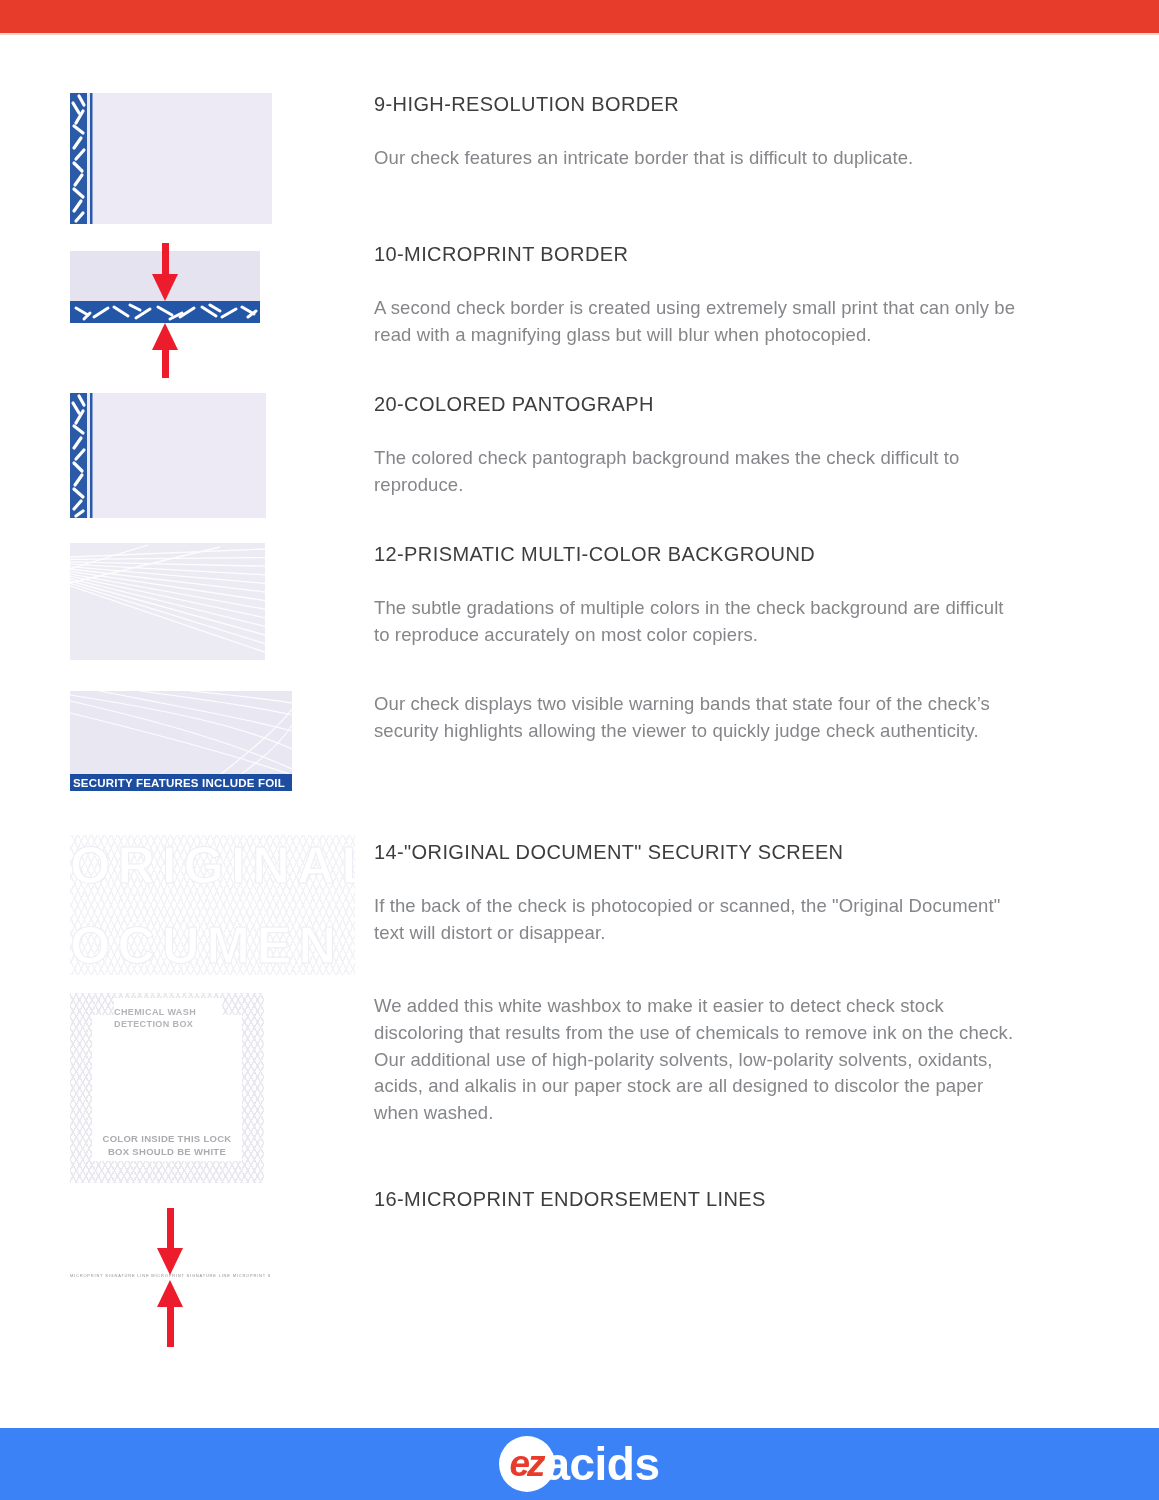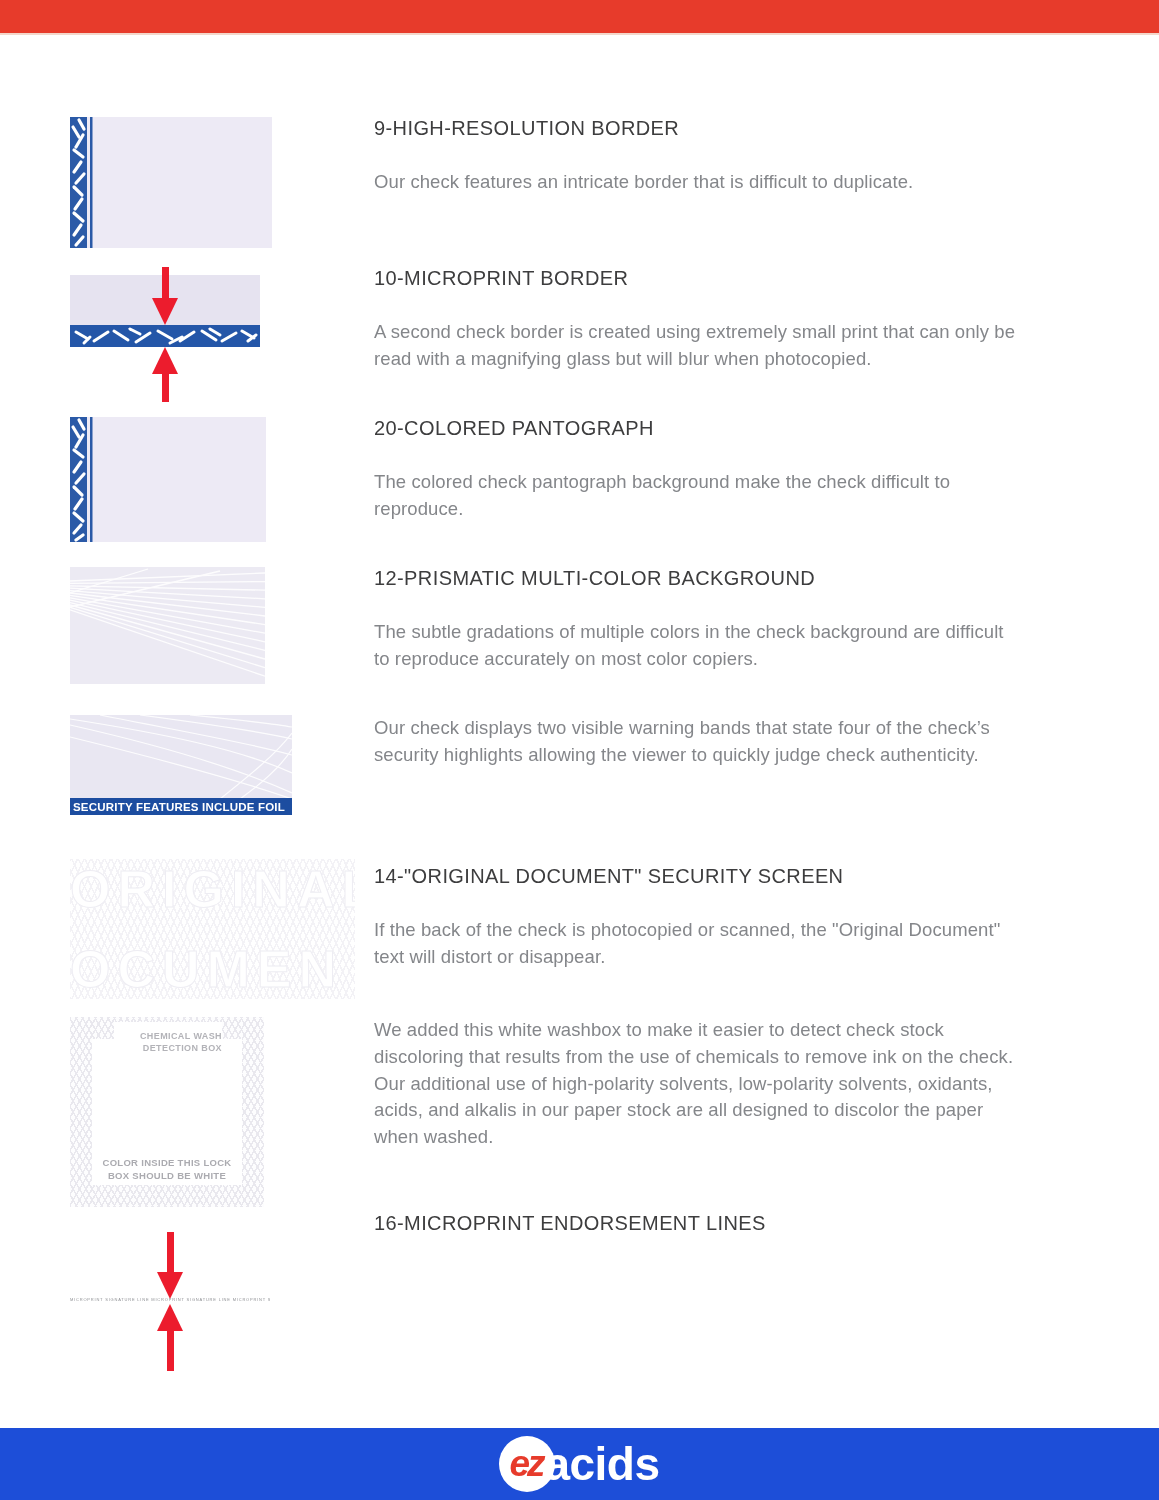--- a/index.html
+++ b/index.html
@@ -1,20 +1,20 @@
 <!DOCTYPE html>
 <html><head>
 <meta charset="utf-8">
 <style>
   html,body{margin:0;padding:0;background:#ffffff;}
   .page{position:relative;width:1159px;height:1500px;background:#ffffff;overflow:hidden;
         font-family:"Liberation Sans","DejaVu Sans",sans-serif;}
   .topbar{position:absolute;top:0;left:0;right:0;height:33px;background:#e73b2b;
           border-bottom:2px solid #f3d7cb;}
-  .content{position:absolute;top:35px;left:0;right:0;padding:58px 69px 0 70px;margin-top:24px;}
+  .content{position:absolute;top:35px;left:0;right:0;padding:58px 69px 0 70px;}
   .row{display:flex;align-items:flex-start;}
   .r1{min-height:150px}.r2{min-height:150px}.r3{min-height:150px}.r4{min-height:148px}
   .r5{min-height:150px}.r6{min-height:152px}.r7{min-height:195px}.r8{min-height:160px}
   .img-col{width:304px;flex-shrink:0;}
   .txt-col{flex:1;min-width:0;}
   .sec-title{font-size:20px;font-weight:400;color:#3d3d3e;letter-spacing:0.4px;margin:0 0 29px 0;line-height:1.15;}
   .sec-body{font-size:18.5px;color:#84868a;line-height:1.45;margin:0;white-space:pre-line;letter-spacing:0.1px;}
 
   
   .chk1{position:relative;width:202px;height:131px;background:#edeaf5;}
@@ -42,30 +42,30 @@
           repeating-linear-gradient(65deg,#f3f2f6 0 1.5px,transparent 1.5px 6px),#ffffff;}
   .odoc span{font-size:52px;font-weight:800;color:#ffffff;letter-spacing:7px;line-height:1.0;
              white-space:nowrap;-webkit-text-stroke:1px #eeedf3;}
 
   .wash{position:relative;width:194px;height:190px;
         background:
           repeating-linear-gradient(120deg,#e9e8ee 0 1.5px,transparent 1.5px 5.5px),
           repeating-linear-gradient(60deg,#e9e8ee 0 1.5px,transparent 1.5px 5.5px),#fdfdfe;}
   .wash-inner{position:absolute;top:22px;left:22px;right:22px;bottom:22px;background:#ffffff;}
   .wash-tab{position:absolute;top:5px;left:44px;width:108px;height:44px;background:#ffffff;
-            display:flex;flex-direction:column;align-items:flex-end;justify-content:flex-start;padding-top:8px;box-sizing:border-box;}
+            display:flex;flex-direction:column;align-items:flex-start;justify-content:flex-start;padding-top:8px;box-sizing:border-box;}
   .wash-lbl{font-size:9px;font-weight:bold;color:#b3b3b8;letter-spacing:0.4px;line-height:1.35;text-align:center;}
   .wash-bottom{position:absolute;bottom:24px;left:0;width:100%;display:flex;flex-direction:column;align-items:center;}
   .wash-lbl2{font-size:9.5px;font-weight:bold;color:#ababb0;letter-spacing:0.3px;line-height:1.35;text-align:center;}
 
   .micro{position:relative;width:210px;height:140px;margin-top:20px;}
   .micro-line{position:absolute;top:65px;left:0;width:200px;height:6px;font-size:4px;color:#8e9094;
               white-space:nowrap;overflow:hidden;letter-spacing:0.8px;line-height:6px;}
 
-  .footer{position:absolute;left:0;right:0;bottom:0;height:72px;background:#1d4ed8;
+  .footer{position:absolute;left:0;right:0;bottom:0;height:72px;background:#3b82f6;
           display:flex;align-items:center;justify-content:center;}
   .logo{display:flex;align-items:center;}
   .logo-circle{width:56px;height:56px;border-radius:50%;background:#ffffff;display:flex;align-items:center;justify-content:center;z-index:1;}
   .logo-ez{color:#e73b2b;font-size:37px;font-weight:bold;font-style:italic;letter-spacing:-3px;padding-right:3px;}
   .logo-checks{color:#ffffff;font-size:46px;font-weight:bold;letter-spacing:-0.5px;margin-left:-11px;}
 </style>
 </head>
 <body>
 
 <div class="page">
@@ -158,21 +158,21 @@
                 <path d="M12 82 L5 92"></path>
                 <path d="M4 96 L13 104"></path>
               <path d="M11 108 L4 116"></path>
                 <path d="M13 118 L6 123"></path>
             </g>
           </svg>
         </div>
       </div>
       <div class="txt-col">
         <h3 class="sec-title">20-COLORED PANTOGRAPH</h3>
-        <p class="sec-body">The colored check pantograph background make the check difficult to
+        <p class="sec-body">The colored check pantograph background makes the check difficult to
 reproduce.</p>
       </div>
     </section>
 
     <section class="row r4">
       <div class="img-col">
         <svg width="195" height="117" viewBox="0 0 195 117">
           <rect width="195" height="117" fill="#eceaf3"></rect>
           <g stroke="#ffffff" stroke-width="1.3" opacity="0.9">
             <line x1="0" y1="14" x2="195" y2="6"></line>

